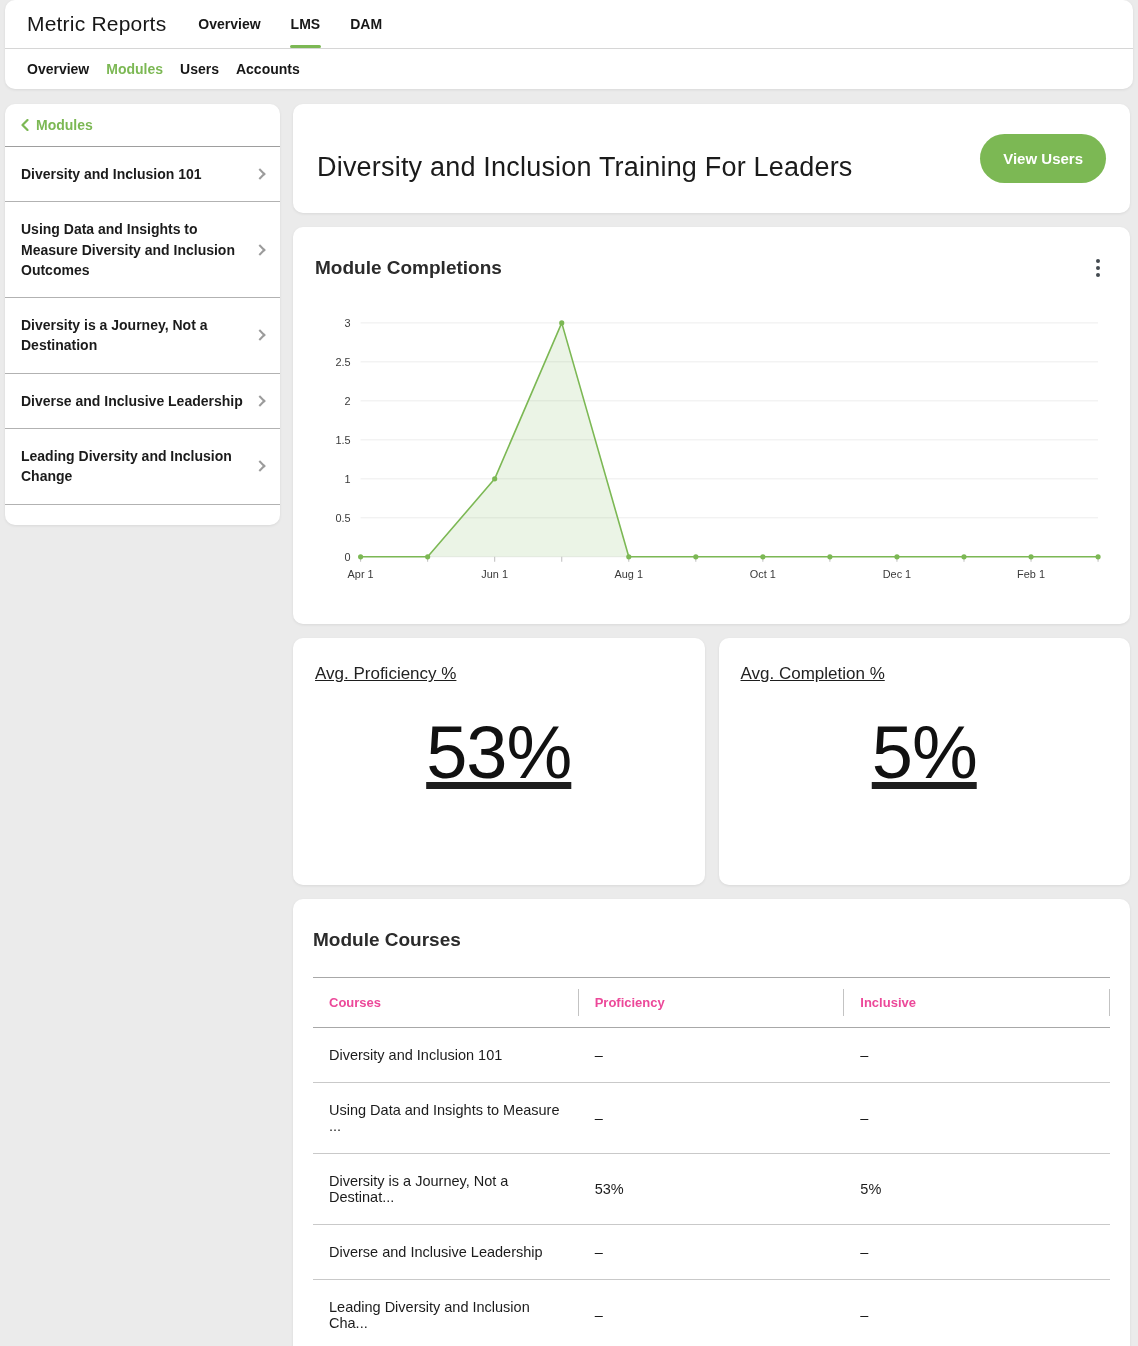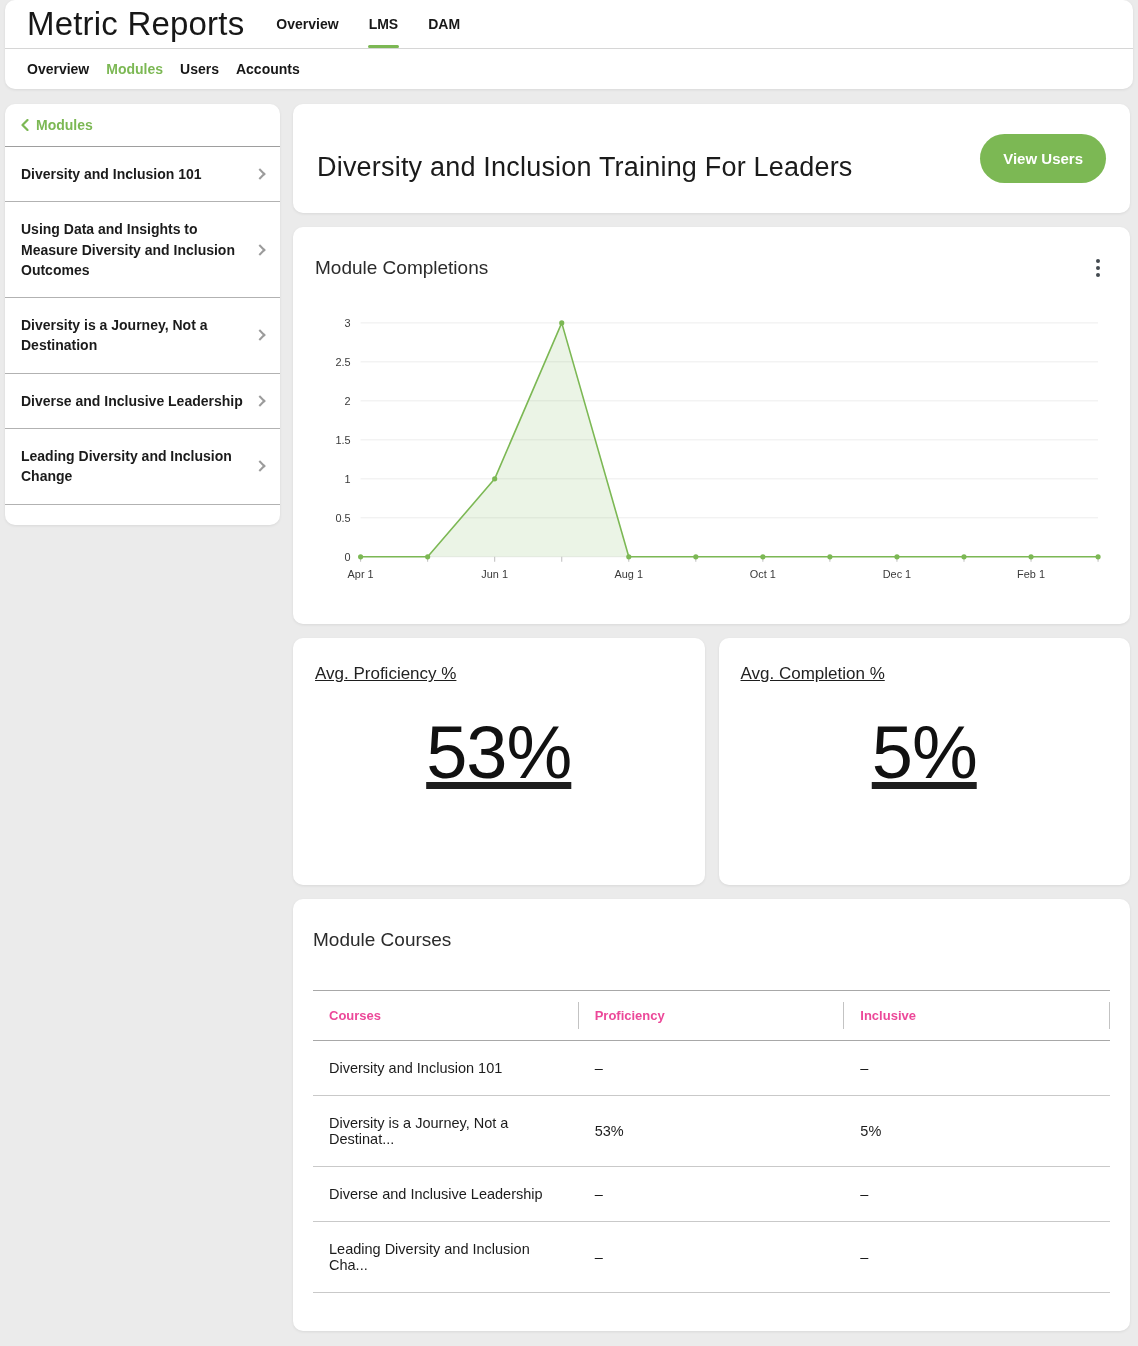--- a/index.html
+++ b/index.html
@@ -7,21 +7,21 @@
     width: 1138px; min-height: 1346px;
     background: #ebebeb;
     font-family: "Liberation Sans", sans-serif;
     color: #1e1e1e;
   }
   .card { background: #fff; border-radius: 10px; box-shadow: 0 1px 3px rgba(0,0,0,.08); }
 
   
   .app-header { margin: 0 5px; border-radius: 10px; background:#fff; box-shadow: 0 1px 3px rgba(0,0,0,.08); }
   .header-row1 { display:flex; align-items:stretch; height:49px; padding:0 18px; border-bottom:1px solid #d6d6d6; }
-  .app-title { font-size:33px; font-weight:300; color:#171717; align-self:center; padding-left:4px; letter-spacing:.2px; }
+  .app-title { font-size:21px; font-weight:300; color:#171717; align-self:center; padding-left:4px; letter-spacing:.2px; }
   .top-tabs { display:flex; margin-left:32px; gap:30px; }
   .top-tab { display:flex; align-items:center; position:relative; font-size:14px; font-weight:700; color:#171717; cursor:pointer; }
   .top-tab.active::after { content:''; position:absolute; left:-1px; right:-1px; bottom:0; height:3px; background:#7cb854; border-radius:2px; }
   .header-row2 { display:flex; align-items:center; height:40px; padding:0 22px; gap:17px; }
   .subnav-link { font-size:14px; font-weight:700; color:#171717; cursor:pointer; }
   .subnav-link.active { color:#7cb854; }
 
   
   .content { display:flex; align-items:flex-start; gap:13px; padding:15px 8px 8px 5px; }
   .sidebar { width:275px; flex-shrink:0; padding-bottom:20px; }
@@ -34,36 +34,36 @@
   .chev-right { width:8px; height:8px; border-top:2px solid #9b9b9b; border-right:2px solid #9b9b9b; transform:rotate(45deg); flex-shrink:0; }
 
   
   .title-card { display:flex; align-items:flex-end; justify-content:space-between; padding:30px 24px; }
   .page-title { font-size:27px; font-weight:300; color:#1b1b1b; letter-spacing:.2px; }
   .view-users-btn { background:#7cb854; border:none; color:#fff; font-family:inherit; font-size:15px; font-weight:700; padding:16px 23px; border-radius:999px; cursor:pointer; }
 
   
   .completions-card { padding:26px 22px 26px; }
   .card-head { display:flex; align-items:center; justify-content:space-between; }
-  .card-title { font-size:19px; font-weight:400; color:#2b2b2b; }
+  .card-title { font-size:19px; font-weight:700; color:#2b2b2b; }
   .kebab { display:flex; flex-direction:column; gap:3px; padding:6px 8px; cursor:pointer; background:none; border:none; }
   .kebab i { width:4px; height:4px; border-radius:50%; background:#434a50; }
   .chart-wrap { margin-top:26px; }
   .chart-wrap svg { display:block; width:100%; height:auto; }
   svg text { font-family:"Liberation Sans",sans-serif; font-size:11px; fill:#3a3a3a; }
 
   
   .kpi-row { display:flex; gap:14px;text-decoration:underline; }
   .kpi-card { flex:1; height:247px; padding:26px 22px; }
   .kpi-label { font-size:17px; font-weight:400; color:#222; }
   .kpi-value { text-align:center; font-size:74px; font-weight:300; color:#111; margin-top:26px; letter-spacing:-1px; }
 
   
   .courses-card { padding:30px 20px 38px; }
-  .courses-card .card-title { margin-bottom:39px; }
+  .courses-card .card-title { margin-bottom:26px; }
   table.courses { width:100%; border-collapse:collapse; border-top:1px solid #a8a8a8; }
   table.courses th { text-align:left; font-size:13px; font-weight:700; color:#ec4899; padding:17px 16px; border-bottom:1px solid #a8a8a8; position:relative; width:33.33%; }
   table.courses th::after { content:''; position:absolute; right:0; top:11px; bottom:11px; width:1px; background:#c3c3c3; }
   table.courses td { font-size:14.5px; font-weight:400; color:#1c1c1c; padding:19px 16px; border-bottom:1px solid #c9c9c9; }
 </style>
 </head>
 <body>
 
 <header class="app-header">
   <div class="header-row1">
@@ -202,20 +202,25 @@
             <th>Inclusive</th>
           </tr>
         </thead>
         <tbody>
           <tr>
             <td>Diversity and Inclusion 101</td>
             <td>–</td>
             <td>–</td>
           </tr>
           <tr>
+            <td>Using Data and Insights to Measure ...</td>
+            <td>–</td>
+            <td>–</td>
+          </tr>
+          <tr>
             <td>Diversity is a Journey, Not a Destinat...</td>
             <td>53%</td>
             <td>5%</td>
           </tr>
           <tr>
             <td>Diverse and Inclusive Leadership</td>
             <td>–</td>
             <td>–</td>
           </tr>
           <tr>

